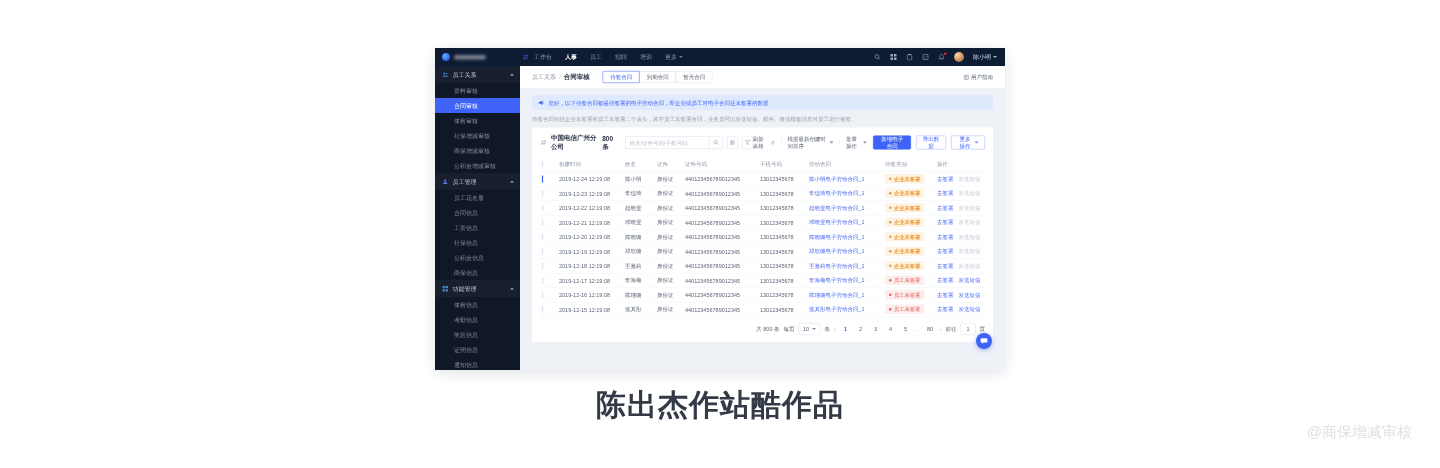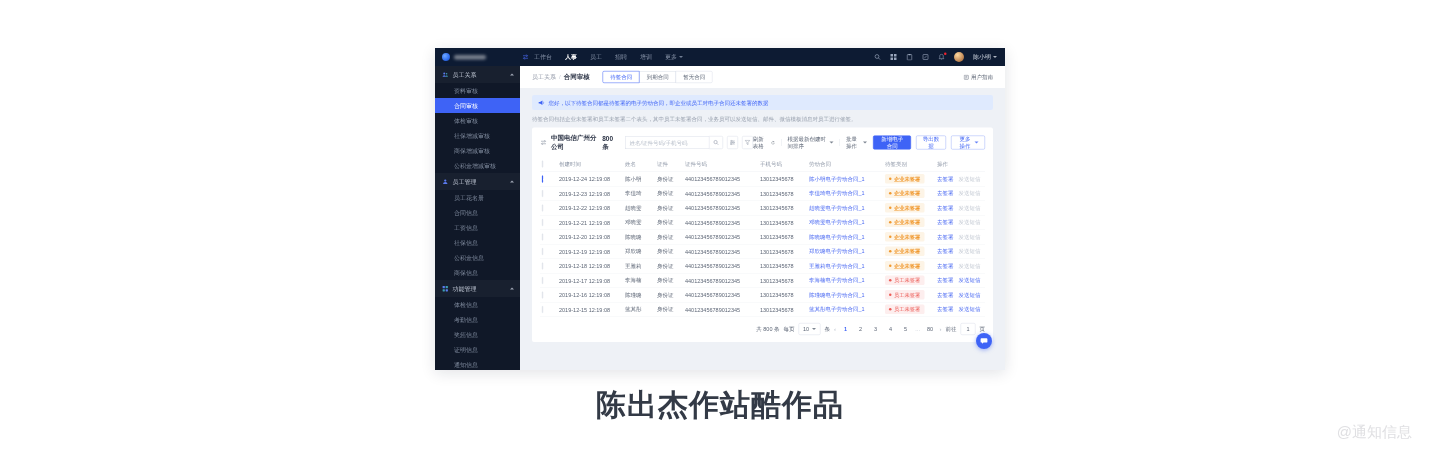--- a/index.html
+++ b/index.html
@@ -504,14 +504,14 @@
       <div class="fab">
         <svg width="16" height="16" viewBox="0 0 16 16">
             <path d="M3 2.5 h10 a1.8 1.8 0 0 1 1.8 1.8 v5 a1.8 1.8 0 0 1 -1.8 1.8 H7.2 L4 13.6 v-2.5 H3 A1.8 1.8 0 0 1 1.2 9.3 v-5 A1.8 1.8 0 0 1 3 2.5 z" fill="#ffffff"></path>
           </svg>
       </div>
 
     </div>
   </div>
 
   <div class="caption">陈出杰作站酷作品</div>
-  <div class="watermark">@通知信息</div>
+  <div class="watermark">@商保增减审核</div>
 </div>
 
 </body></html>

